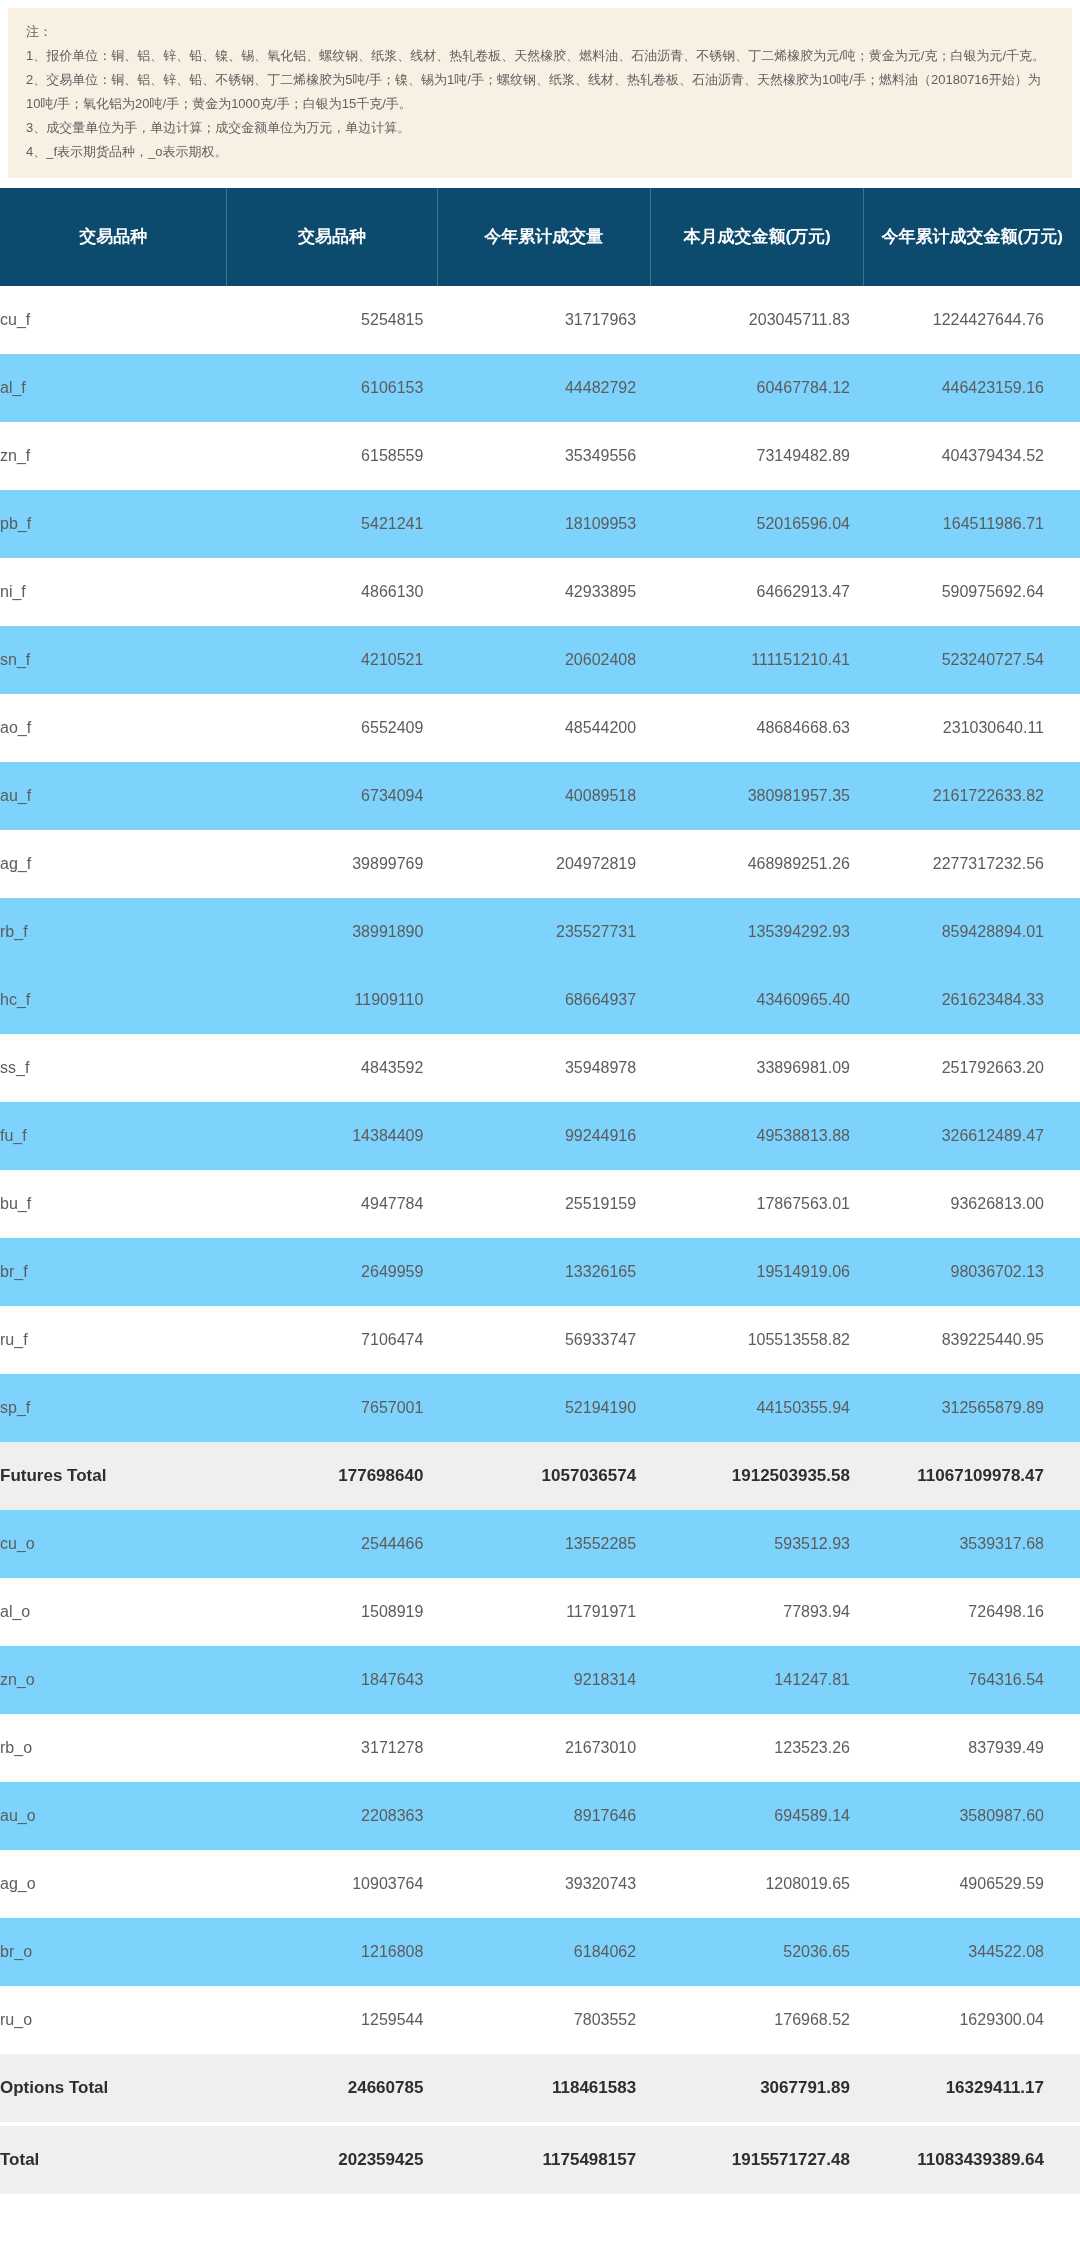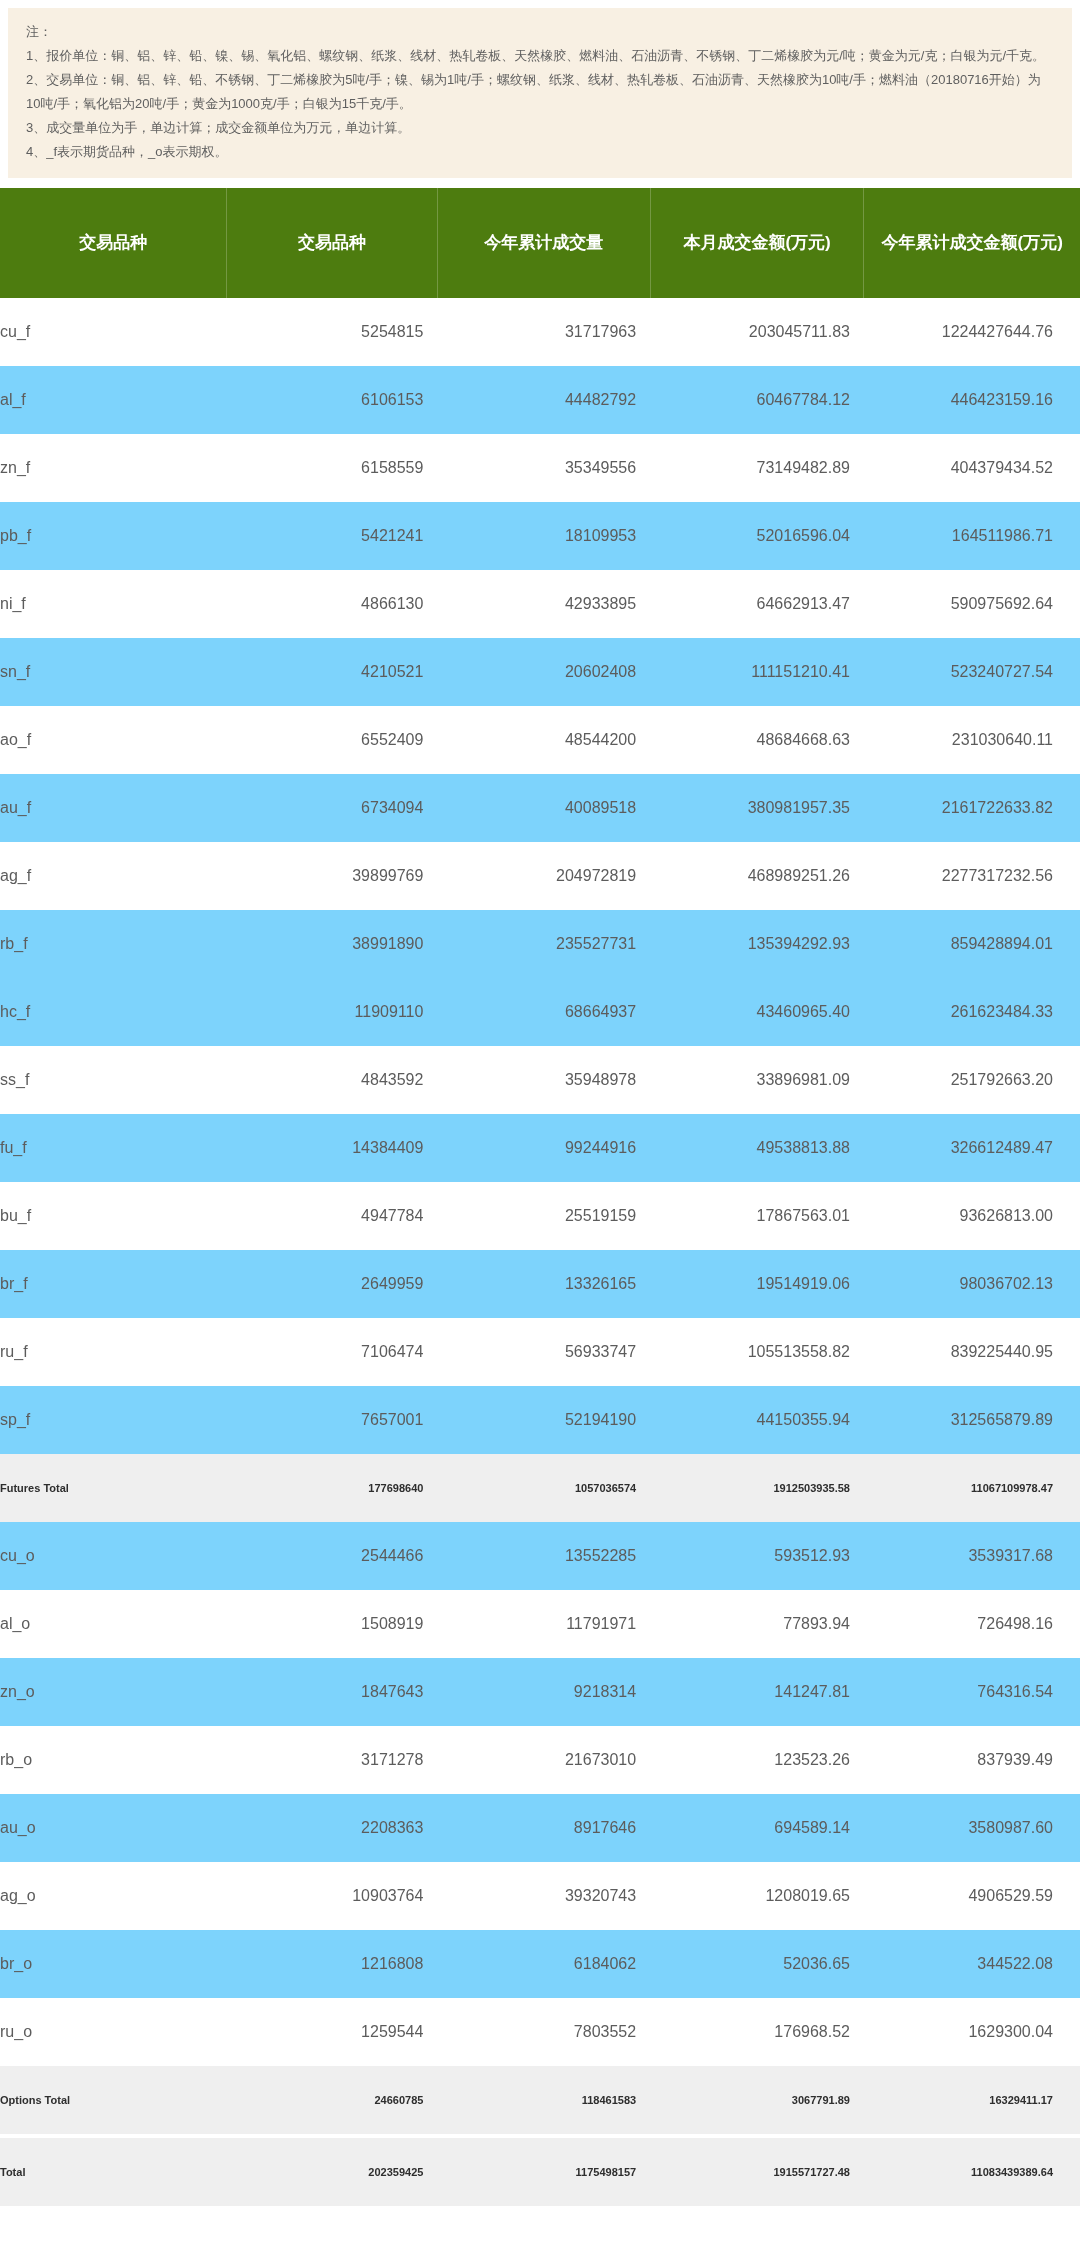--- a/index.html
+++ b/index.html
@@ -27,50 +27,50 @@
     border-collapse:collapse;
     table-layout:fixed;
   }
   col.c1{width:21%;}
   col.c2{width:19.5%;}
   col.c3{width:19.7%;}
   col.c4{width:19.8%;}
   col.c5{width:20%;}
 
   thead th{
-    background:#4d7c0f;
+    background:#0c4a6e;
     color:#ffffff;
     font-size:17px;
     font-weight:700;
-    height:110px;
+    height:98px;
     text-align:center;
     vertical-align:middle;
     padding:0 12px;
     line-height:1.65;
   }
   thead th + th{border-left:1px solid rgba(255,255,255,0.22);}
 
   tbody td{
     height:68px;
     font-size:16px;
     color:#5c5c5c;
     text-align:right;
     padding:0 14px 0 0;
     vertical-align:middle;
   }
   tbody td:first-child{text-align:left;padding:0;}
-  tbody td:last-child{padding-right:27px;}
+  tbody td:last-child{padding-right:36px;}
 
   tr.alt{background:#7dd3fc;}
 
   tr.total{background:#efefef;}
   tr.total td{
     color:#2e2e2e;
     font-weight:700;
-    font-size:11px;
+    font-size:17px;
   }
   tr.gap{border-top:4px solid #ffffff;}
 </style>
 </head>
 <body>
 
 <div class="page">
 
   <section class="notes">
     <div class="note-line">注：</div>

